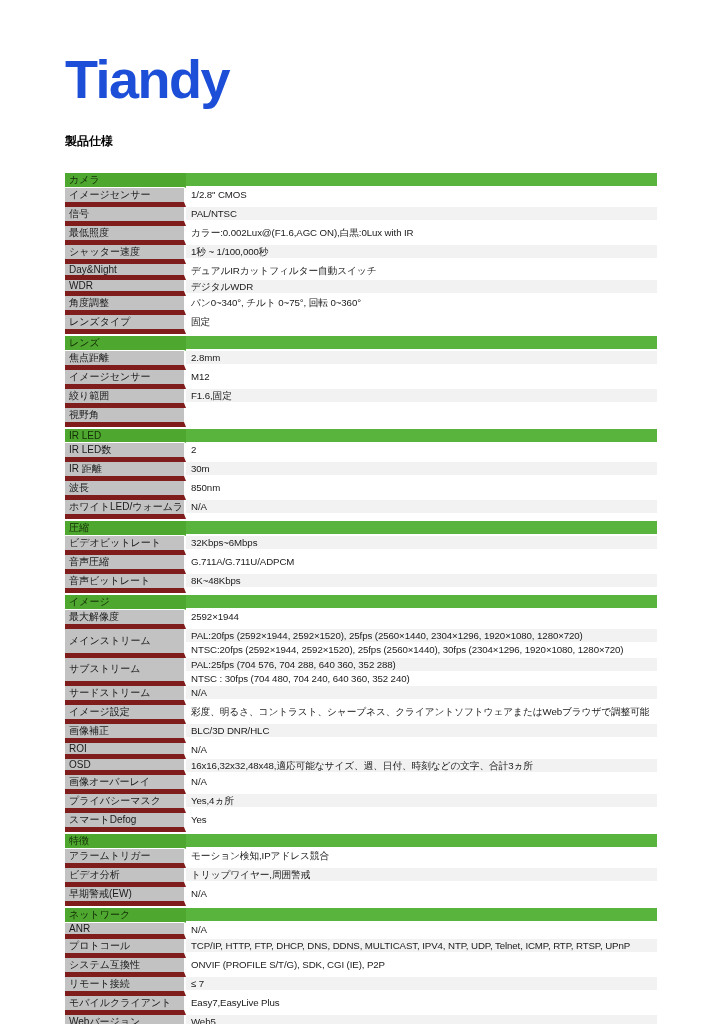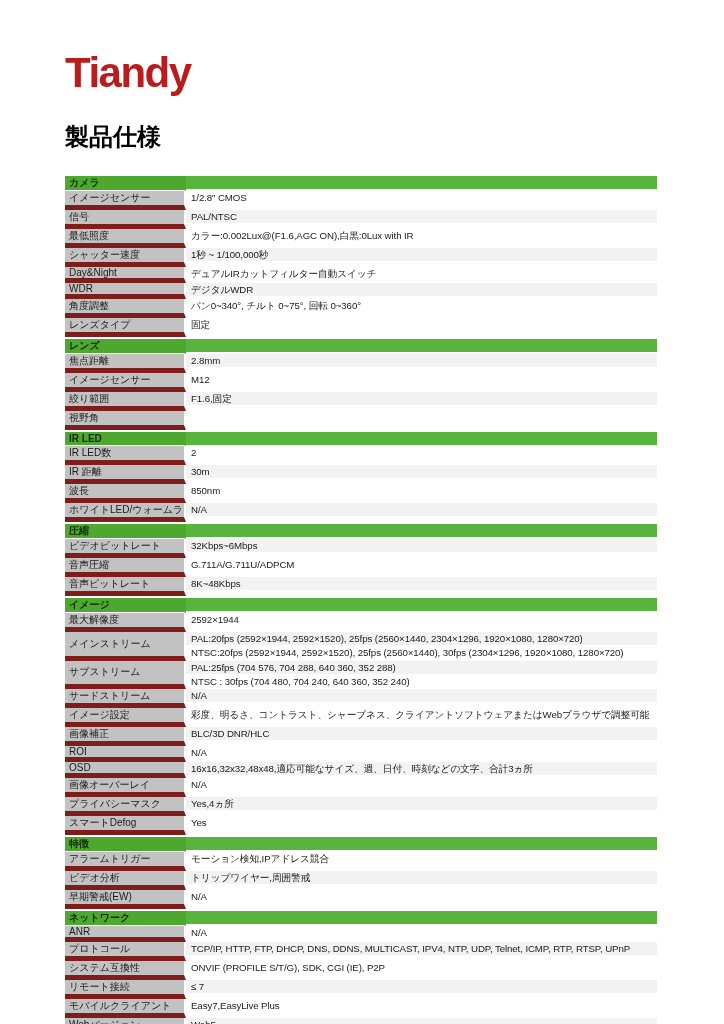--- a/index.html
+++ b/index.html
@@ -7,30 +7,30 @@
     width: 724px;
     height: 1024px;
     background: #ffffff;
     font-family: "Liberation Sans", "DejaVu Sans", sans-serif;
     color: #1a1a1a;
     overflow: hidden;
   }
   .page { padding: 52px 67px 0 65px; }
 
   .logo {
-    font-size: 42px;
+    font-size: 54px;
     font-weight: 700;
     letter-spacing: -1.5px;
     line-height: 1.0;
-    color: #b91c1c;
+    color: #1d4ed8;
   }
 
   .doc-title {
     margin-top: 27px;
-    font-size: 24px;
+    font-size: 12px;
     font-weight: 700;
     color: #000000;
   }
 
   .spec-table { margin-top: 23px; width: 592px; }
 
   .row { display: flex; width: 100%; }
 
   .lbl {
     flex: 0 0 121px;
@@ -64,21 +64,21 @@
   }
 
   .v-white { background: #ffffff; }
   .v-gray  { background: #f2f2f2; }
 
   .header-row { border-top: 2px solid #ffffff; }
   .header-row .lbl {
     background: #4ea72e;
     border-right: 2px solid #4ea72e;
     border-bottom: 1px solid #ffffff;
-    font-weight: 700;
+    font-weight: 400;
     color: #142d08;
   }
   .header-row .val {
     background: #58b43c;
     border-bottom: 1px solid #ffffff;
   }
   .header-row.first { border-top: none; }
 
   .table-footer {
     height: 3px;

